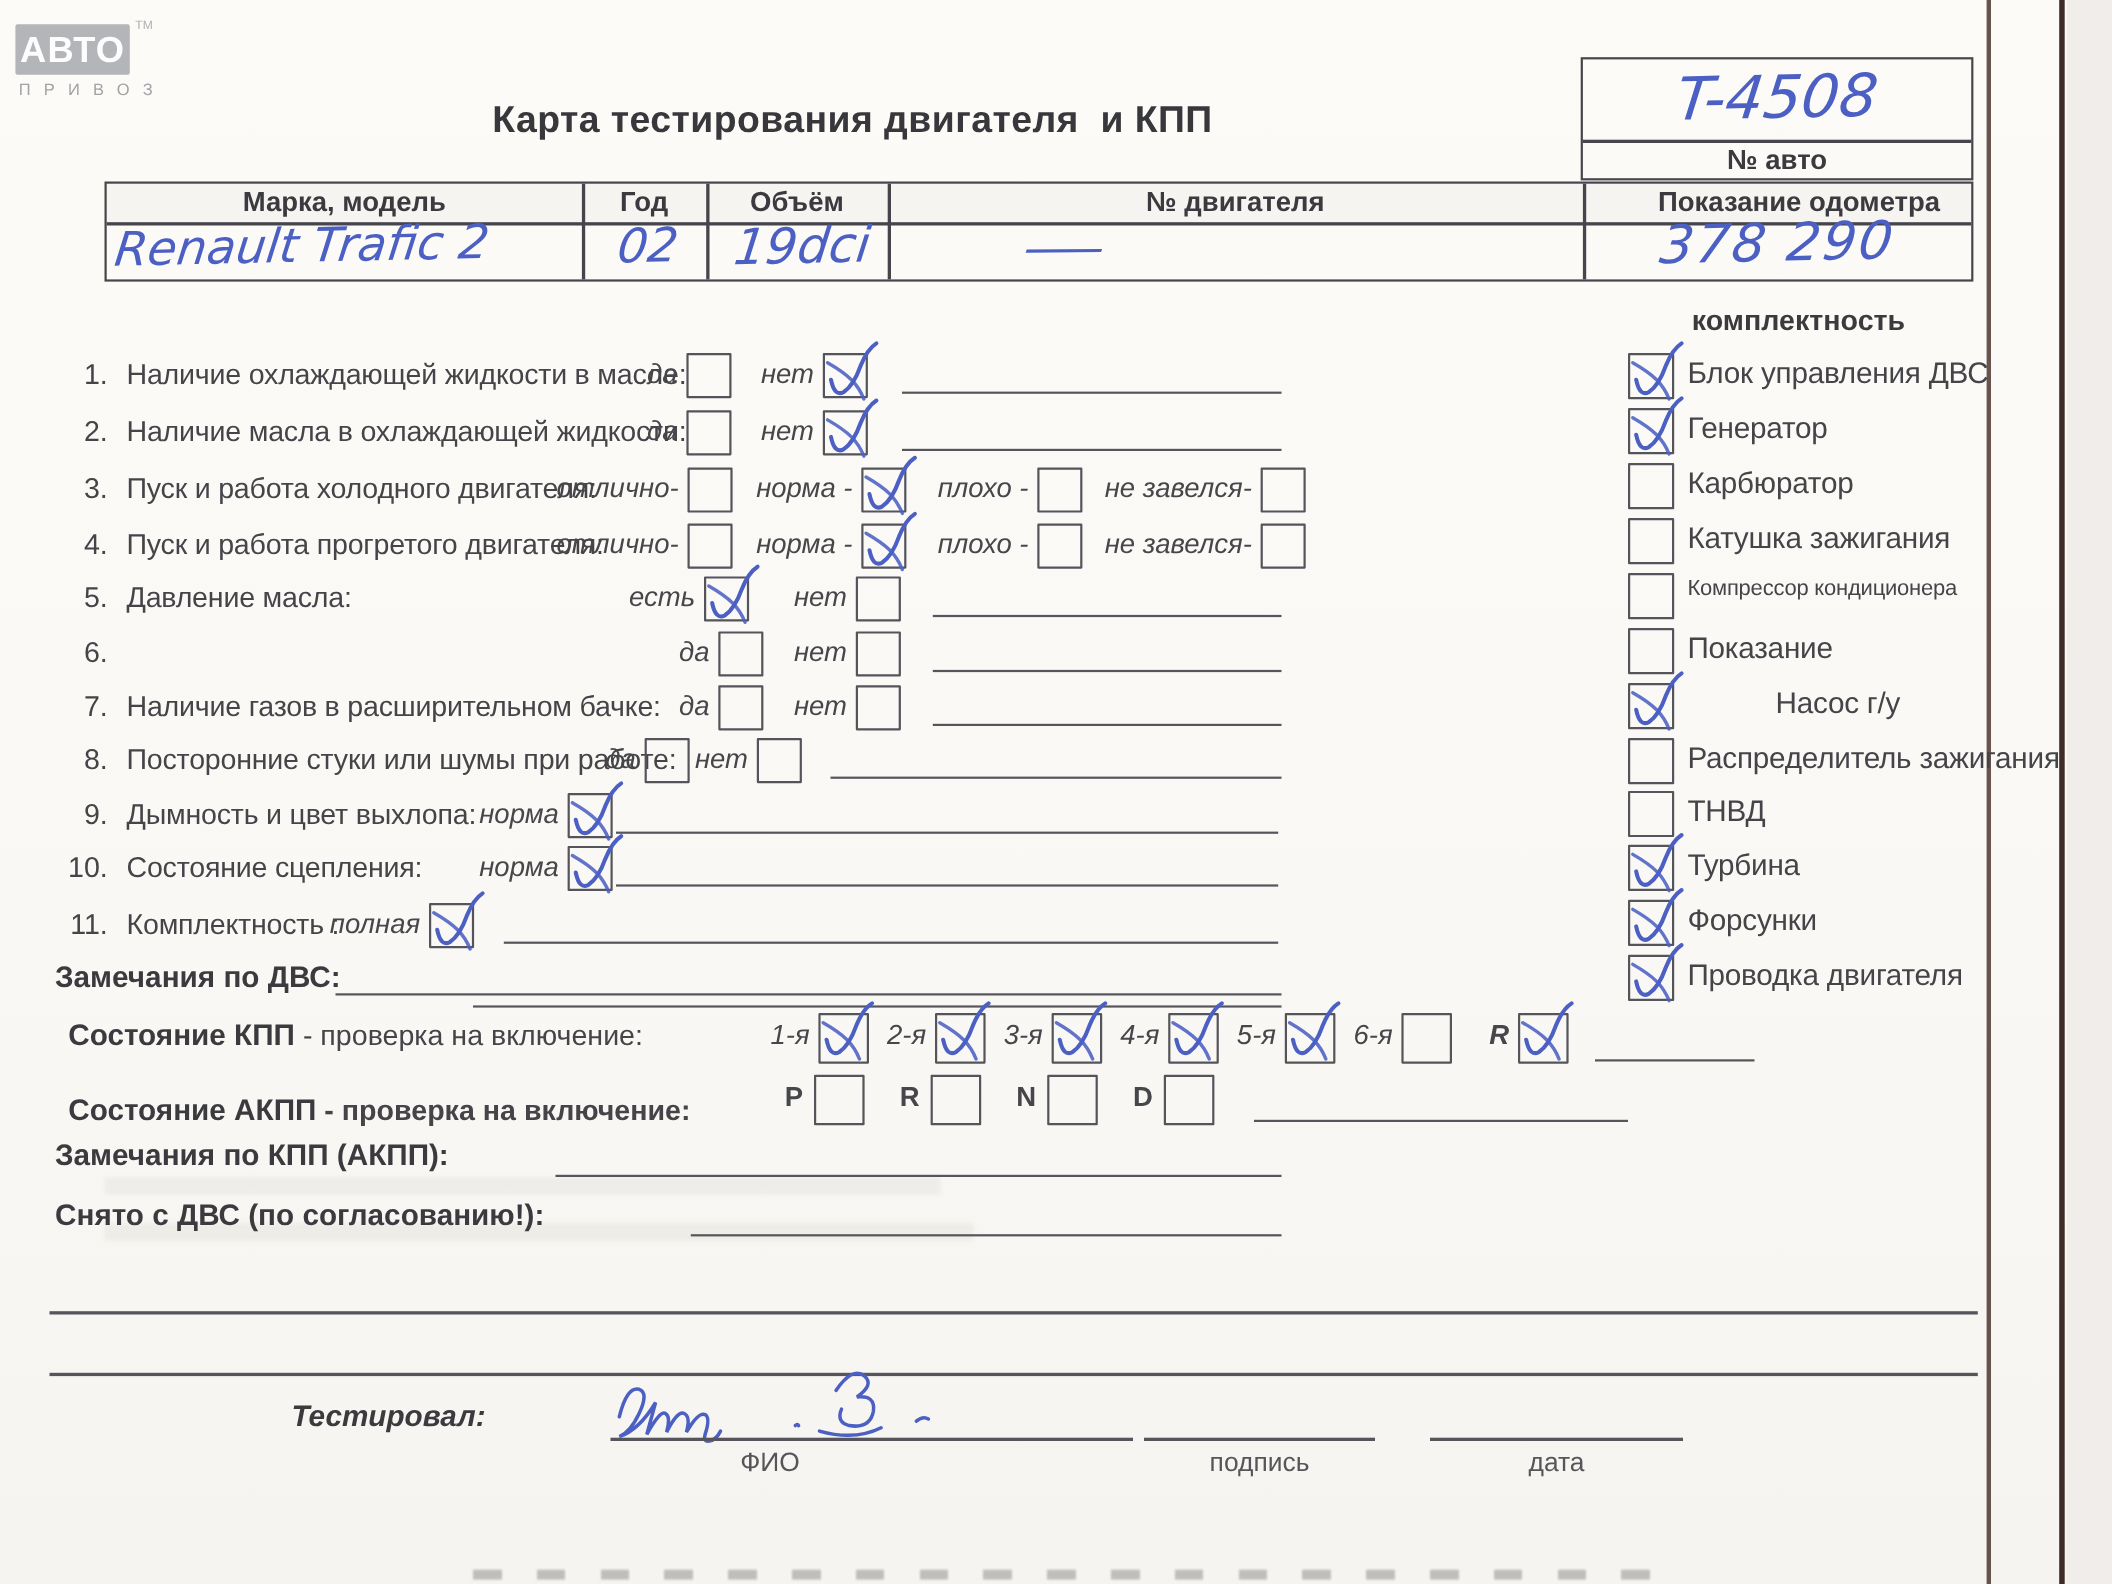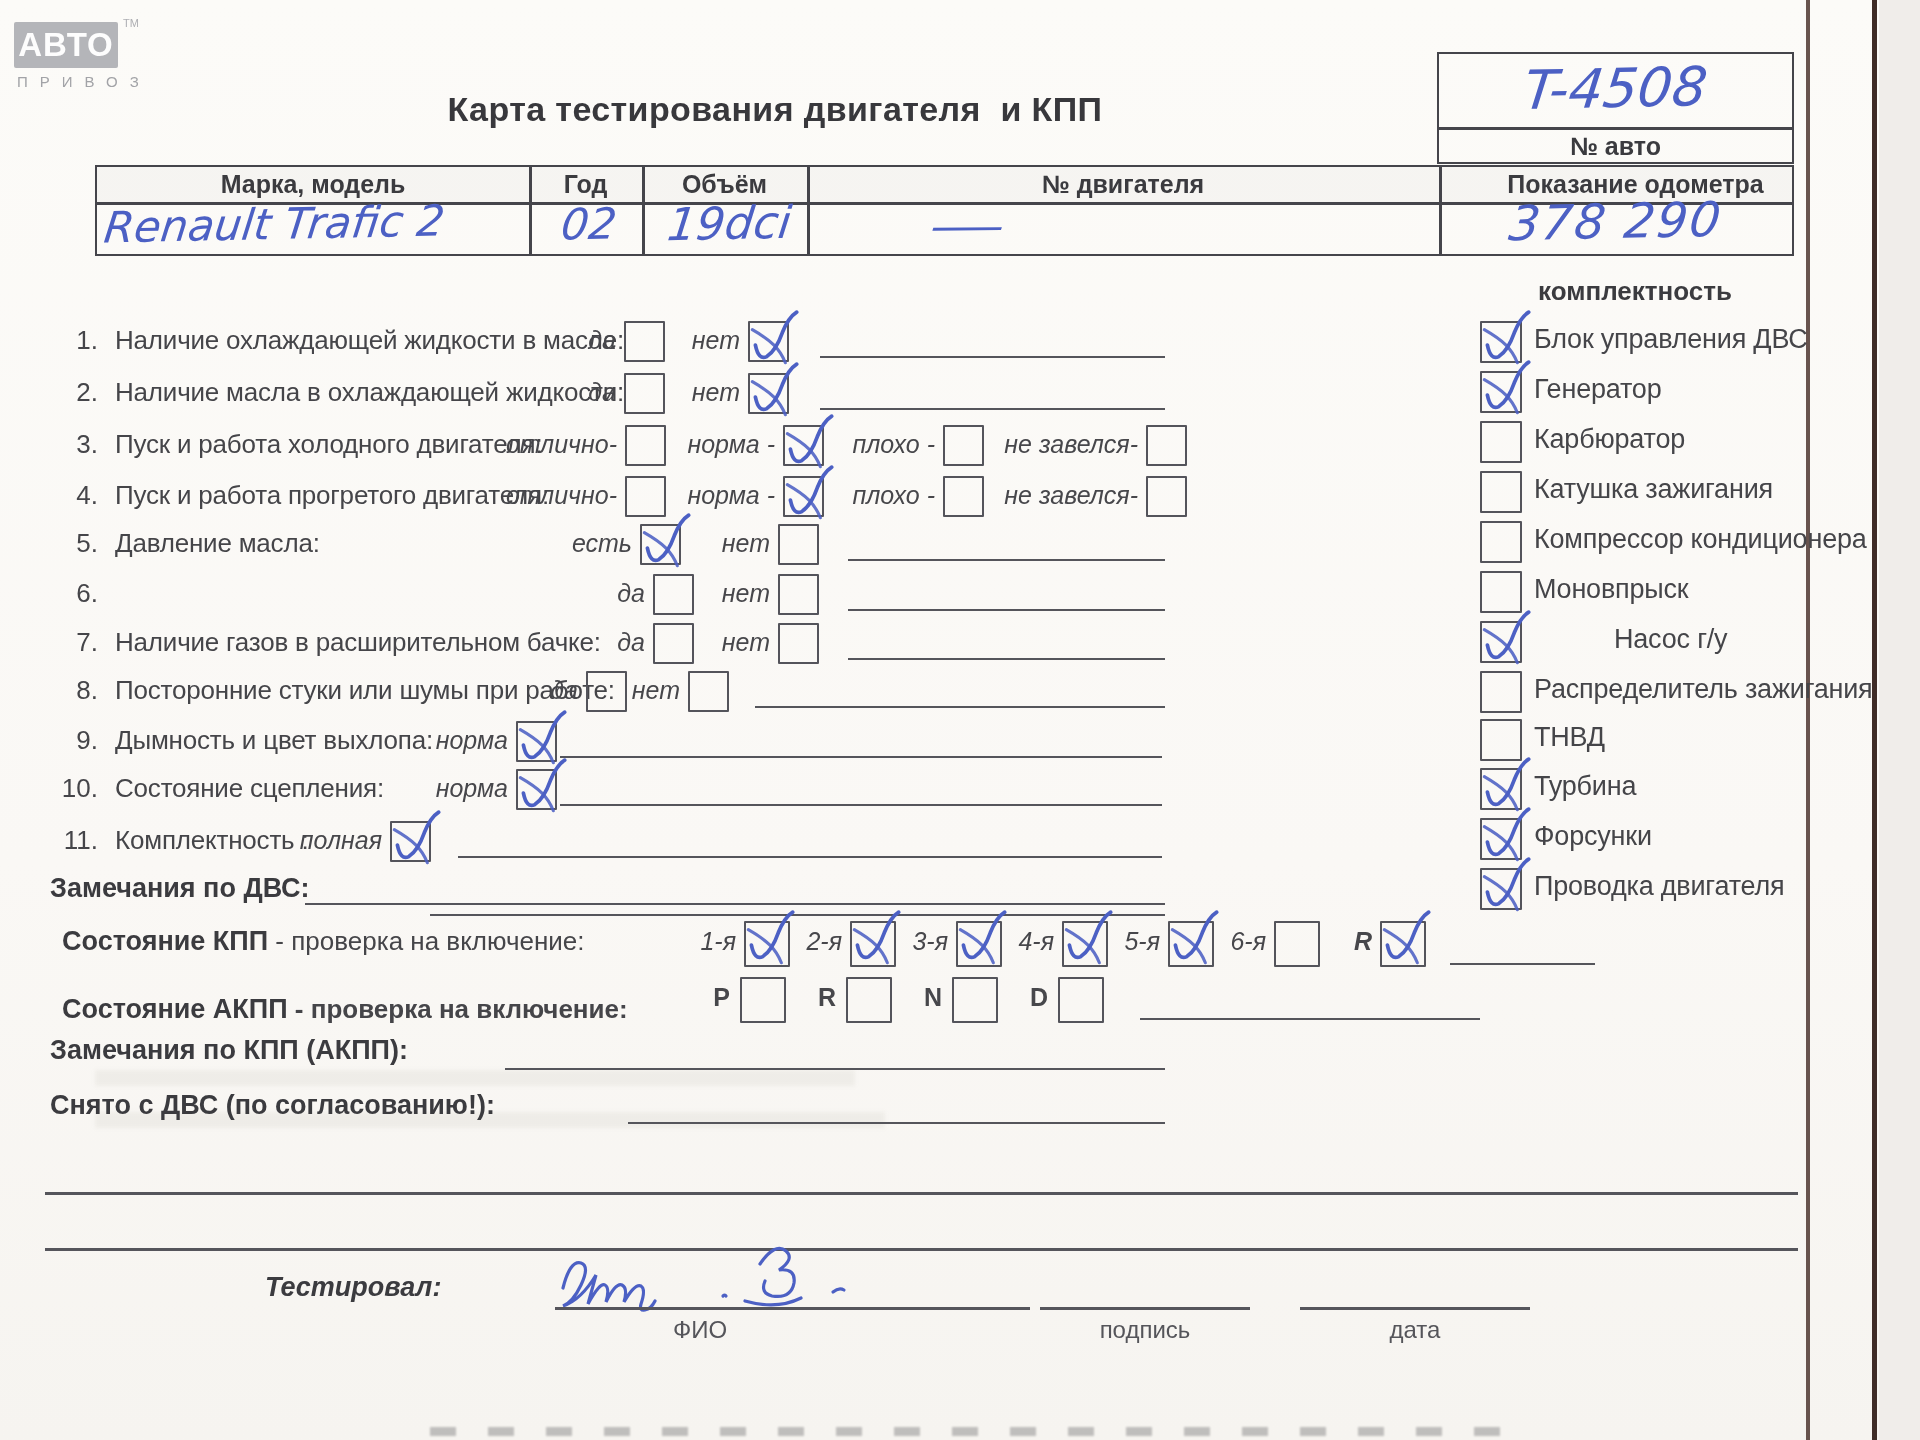--- a/index.html
+++ b/index.html
@@ -88,23 +88,23 @@
       <svg class="tick" viewBox="0 0 60 62">
         <use href="#tickmark"></use>
       </svg>
     </span>
   <span class="il" style="left:1534px;top:374px;font-size:27px;">Генератор</span>
   <span class="cb cbe" style="left:1480px;top:421px;"></span>
   <span class="il" style="left:1534px;top:424px;font-size:27px;">Карбюратор</span>
   <span class="cb cbe" style="left:1480px;top:471px;"></span>
   <span class="il" style="left:1534px;top:474px;font-size:27px;">Катушка зажигания</span>
   <span class="cb cbe" style="left:1480px;top:521px;"></span>
-  <span class="il" style="left:1534px;top:524px;font-size:27px;">Компрессор кондиционера</span>
+  <span class="il" style="left:1534px;top:524px;font-size:20px;">Компрессор кондиционера</span>
   <span class="cb cbe" style="left:1480px;top:571px;"></span>
-  <span class="il" style="left:1534px;top:574px;font-size:27px;">Моновпрыск</span>
+  <span class="il" style="left:1534px;top:574px;font-size:27px;">Показание</span>
   <span class="cb cbe checked" style="left:1480px;top:621px;">
       <svg class="tick" viewBox="0 0 60 62">
         <use href="#tickmark"></use>
       </svg>
     </span>
   <span class="il" style="left:1614px;top:624px;font-size:27px;">Насос г/у</span>
   <span class="cb cbe" style="left:1480px;top:671px;"></span>
   <span class="il" style="left:1534px;top:674px;font-size:27px;">Распределитель зажигания</span>
   <span class="cb cbe" style="left:1480px;top:719px;"></span>
   <span class="il" style="left:1534px;top:722px;font-size:27px;">ТНВД</span>

